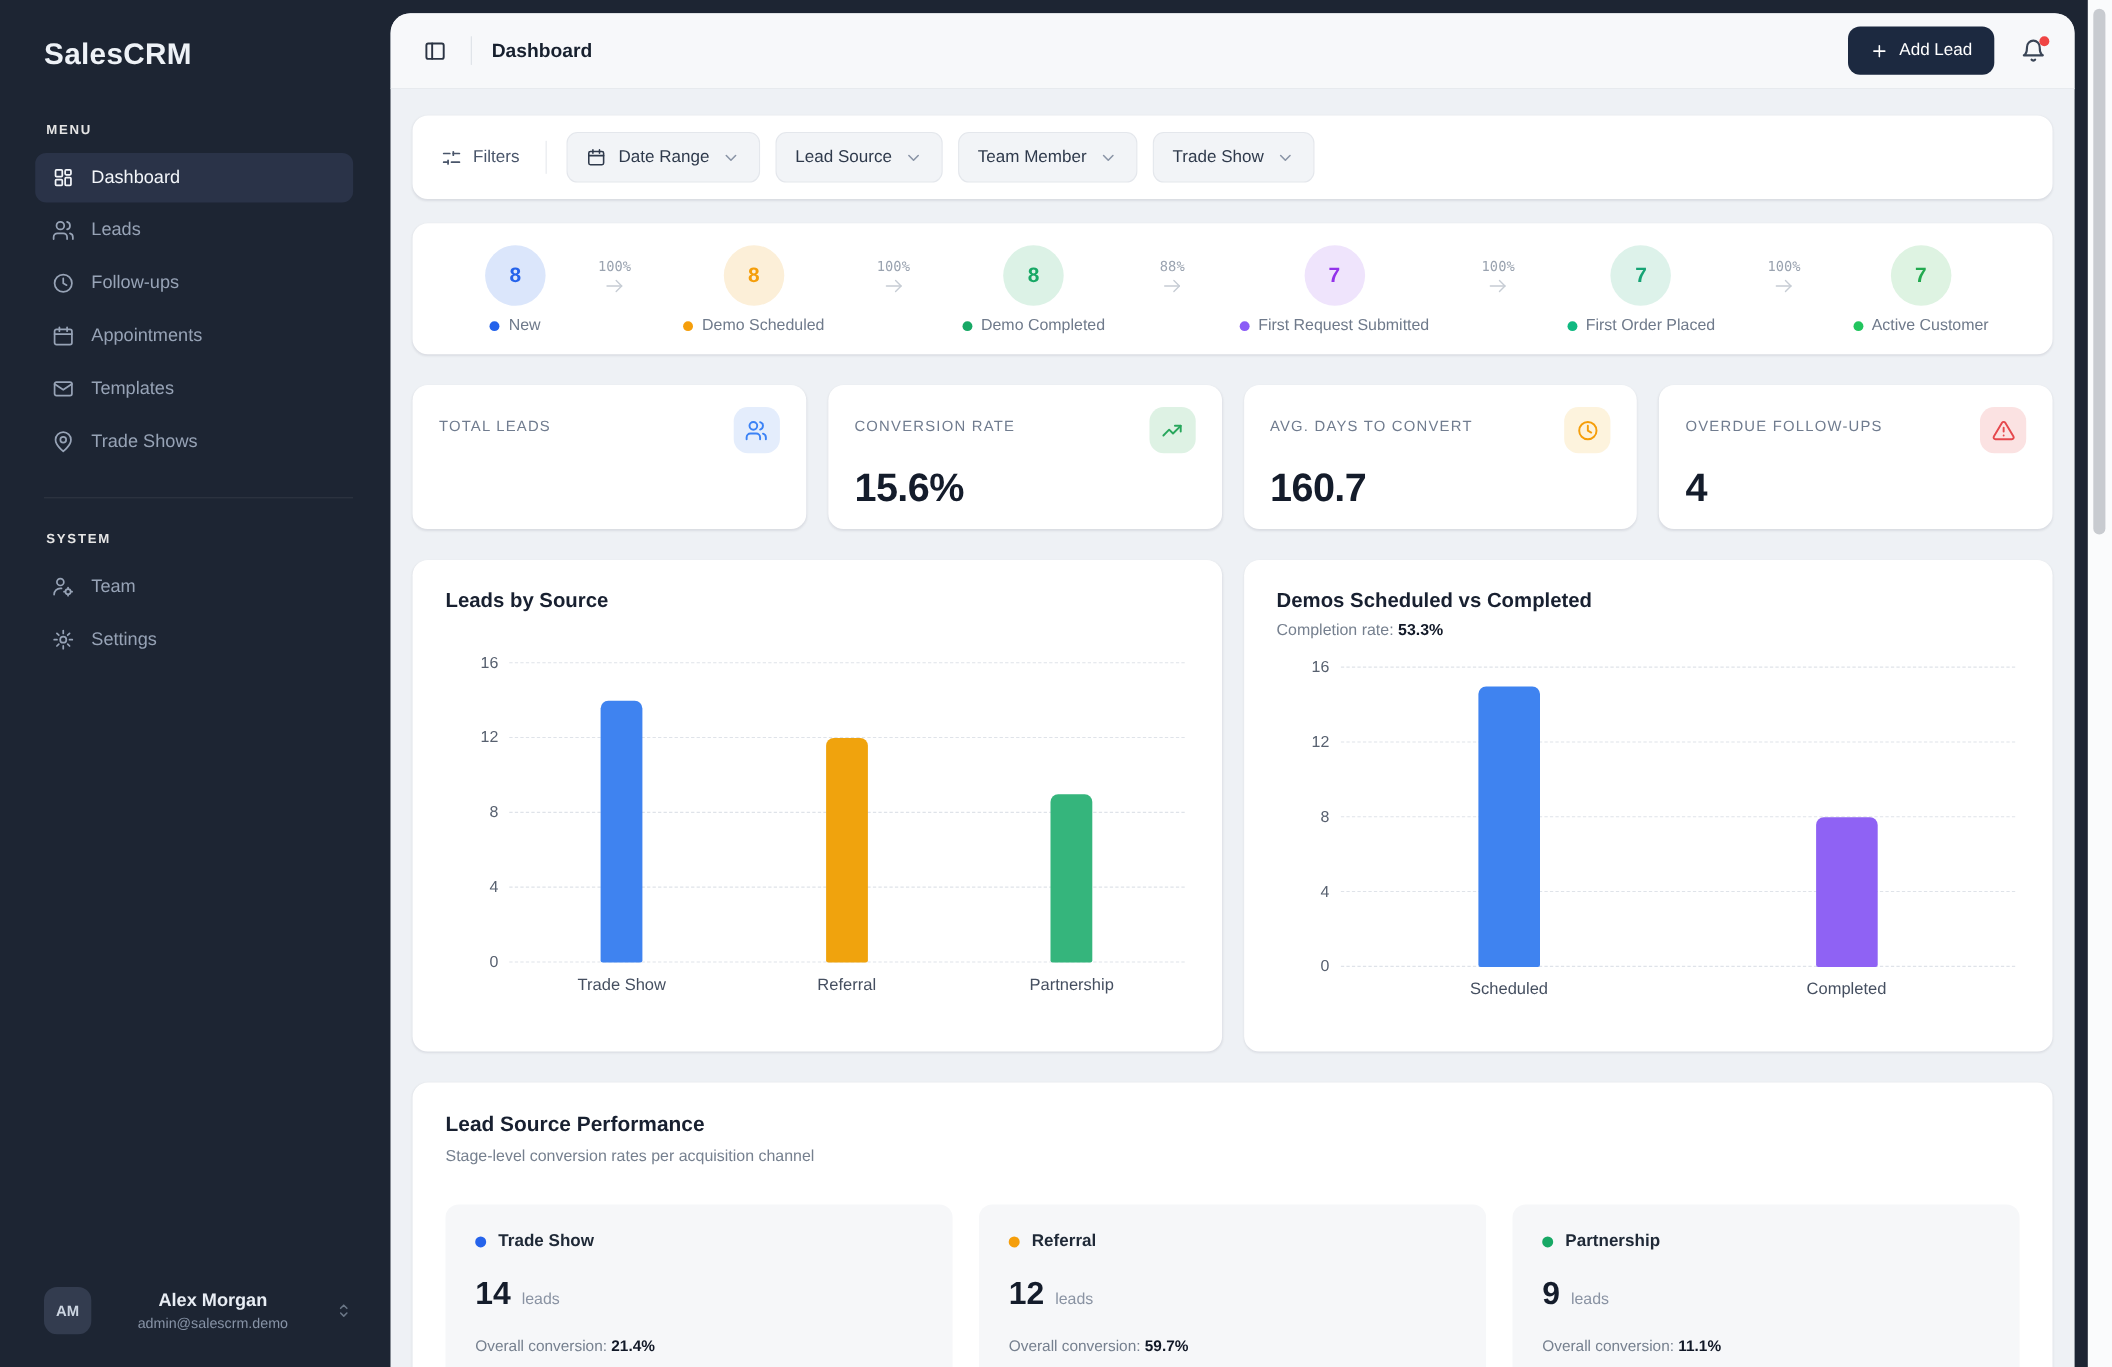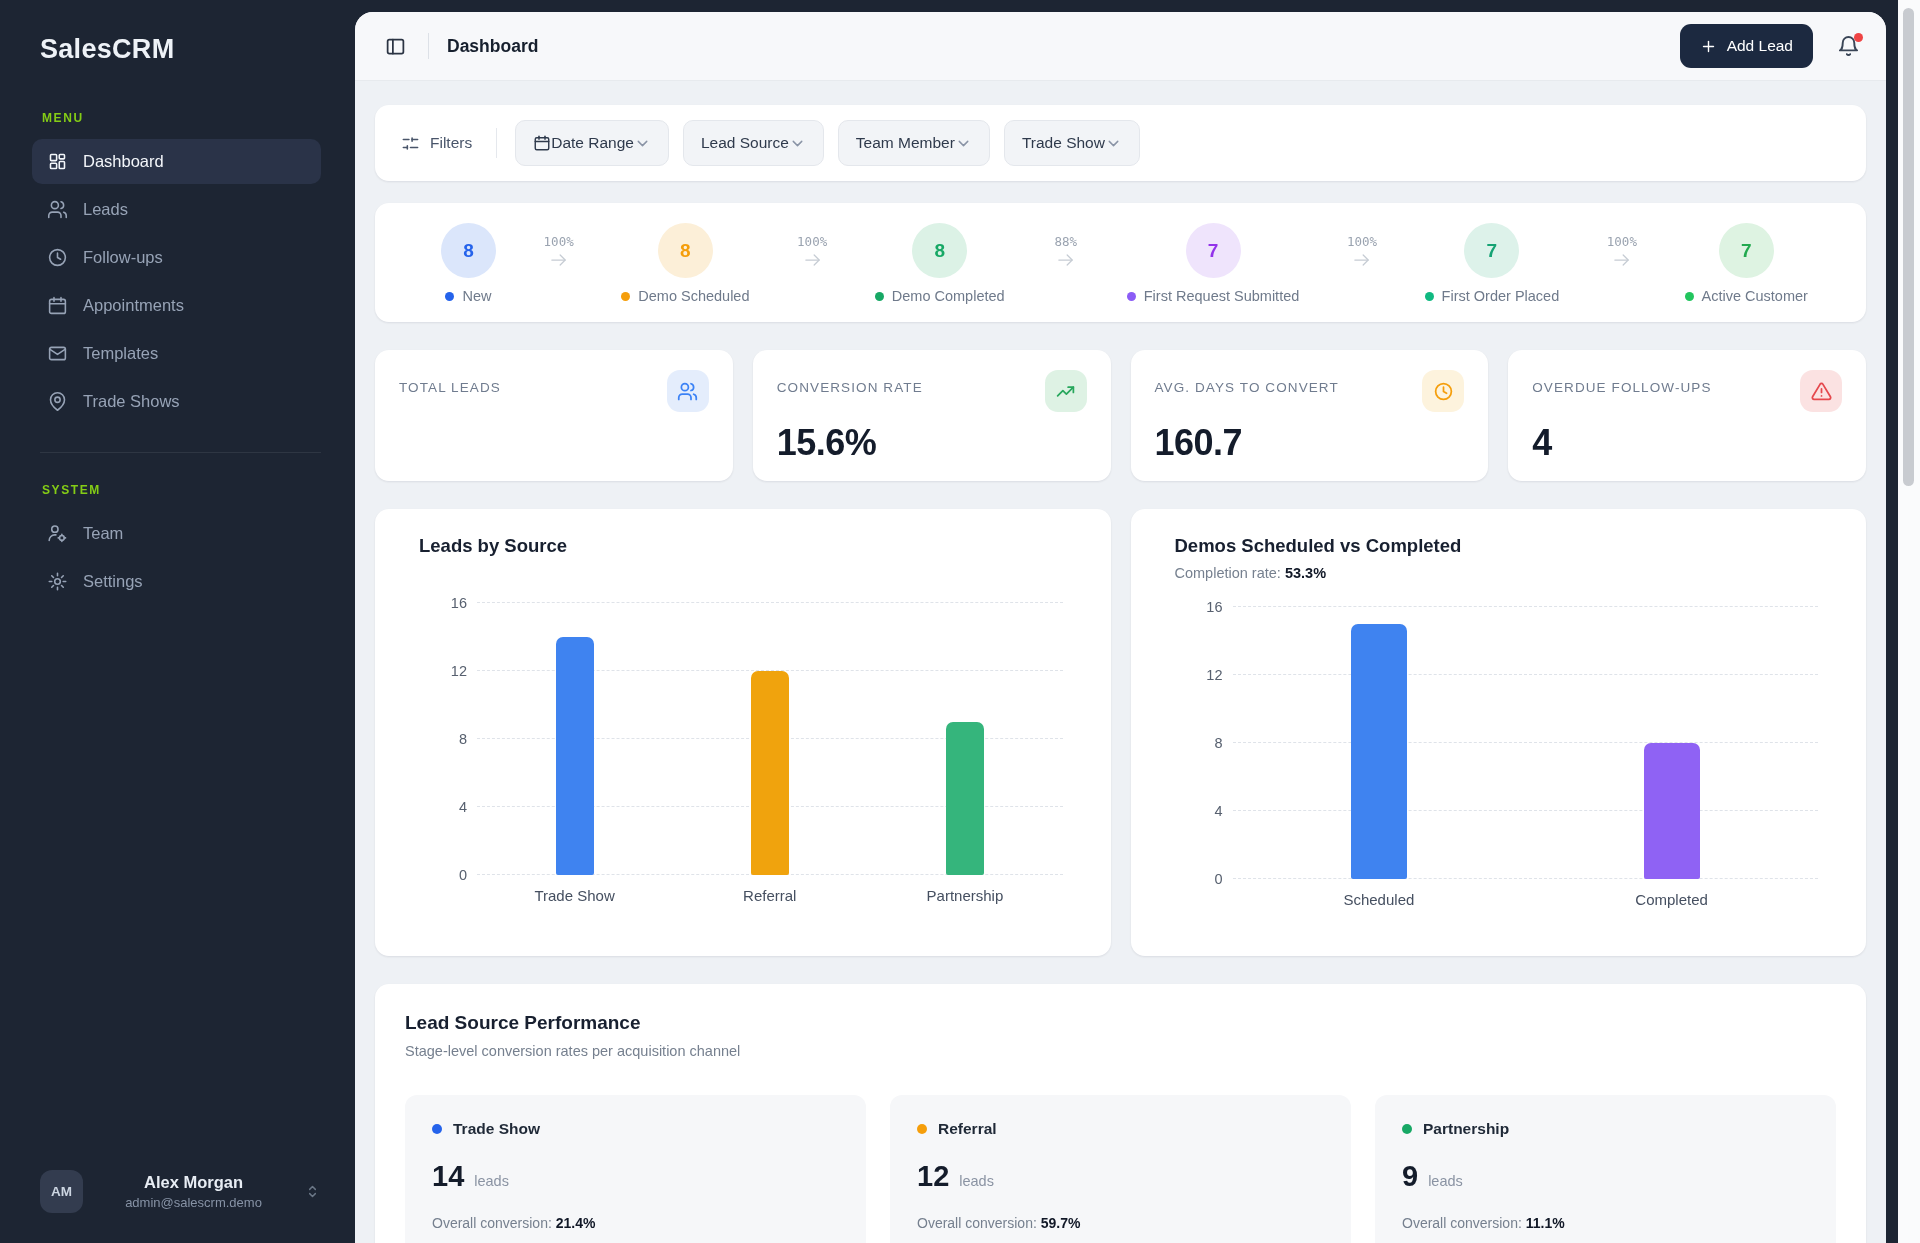--- a/index.html
+++ b/index.html
@@ -9,21 +9,21 @@
     font-family:"Liberation Sans", sans-serif;
     overflow:hidden; position:relative;
     -webkit-font-smoothing:antialiased;
   }
   svg { display:block; }
 
   
   .sidebar { position:absolute; left:0; top:0; width:355px; height:100%;
     padding:34px 34px 30px 40px; display:flex; flex-direction:column; }
   .logo { font-size:27px; font-weight:700; color:#eef2f7; letter-spacing:.3px; }
-  .section-label { font-size:12px; letter-spacing:1.6px; color:#84cc16; font-weight:600; }
+  .section-label { font-size:12px; letter-spacing:1.6px; color:#e5e5e5; font-weight:600; }
   .lbl-menu { margin:46px 0 14px 2px; }
   .lbl-system { margin:30px 0 14px 2px; }
   .nav { display:flex; flex-direction:column; gap:3px; margin-left:-8px; }
   .nav-item { display:flex; align-items:center; gap:15px; height:45px; padding:0 15px;
     border-radius:10px; color:#97a3b6; font-size:16.5px; cursor:pointer; }
   .nav-item.active { background:#2a3348; color:#f3f6fa; }
   .nav-item svg { width:21px; height:21px; flex:0 0 auto; }
   .side-divider { height:1px; background:rgba(255,255,255,.08); margin:28px 0 0; }
   .user-row { margin-top:auto; display:flex; align-items:center; gap:13px; cursor:pointer; }
   .avatar { width:43px; height:43px; border-radius:12px; background:#333c4f; color:#ccd5e1;
@@ -53,21 +53,21 @@
 
   .content { padding:24px 20px; }
   .card { background:#fff; border-radius:14px; box-shadow:0 1px 2px rgba(15,23,42,.05), 0 1px 3px rgba(15,23,42,.04); }
 
   
   .filter-card { padding:15px 20px; display:flex; align-items:center; gap:14px; }
   .filters-label { display:flex; align-items:center; gap:10px; color:#49556a;
     font-size:15.5px; font-weight:500; padding:0 6px; }
   .filters-label svg { width:19px; height:19px; }
   .f-vsep { width:1px; height:30px; background:#e5e8ed; margin:0 4px; }
-  .dropdown { display:flex; align-items:center; background:#f2f4f7; border:1px solid #e4e7ec;
+  .dropdown { display:flex; align-items:center; gap:11px; background:#f2f4f7; border:1px solid #e4e7ec;
     border-radius:10px; height:46px; padding:0 17px; font-size:15.5px; color:#2f3a4c;
     font-weight:500; cursor:pointer; font-family:inherit; }
   .dropdown svg.lead-ic { width:18px; height:18px; color:#2f3a4c; }
   .dropdown svg.chev { width:17px; height:17px; color:#8a94a6; }
 
   
   .funnel-card { margin-top:22px; padding:20px 58px 18px 66px;
     display:flex; align-items:center; justify-content:space-between; }
   .stage { display:flex; flex-direction:column; align-items:center; }
   .stage-badge { width:55px; height:55px; border-radius:50%; display:flex; align-items:center;
@@ -82,21 +82,21 @@
   .kpi-grid { display:grid; grid-template-columns:repeat(4,1fr); gap:20px; margin-top:28px; }
   .kpi-card { padding:20px 24px; height:131px; }
   .kpi-top { display:flex; justify-content:space-between; align-items:flex-start; }
   .kpi-label { font-size:13.5px; letter-spacing:1.1px; color:#707c8f; font-weight:500; margin-top:10px; }
   .kpi-icon { width:42px; height:42px; border-radius:13px; display:flex; align-items:center; justify-content:center; }
   .kpi-icon svg { width:21px; height:21px; }
   .kpi-value { font-size:36px; font-weight:700; color:#141c2b; margin-top:10px; letter-spacing:-.5px; }
 
   
   .charts-grid { display:grid; grid-template-columns:1fr 1fr; gap:20px; margin-top:28px; }
-  .chart-card { padding:26px 44px; height:447px; }
+  .chart-card { padding:26px 30px; height:447px; }
   .chart-title { font-size:18.5px; font-weight:600; color:#182030; }
   .chart-sub { margin-top:8px; font-size:14.5px; color:#76808f; }
   .chart-sub b { color:#111827; font-weight:600; }
   .plot-wrap { margin-top:46px; }
   .plot-wrap.with-sub { margin-top:26px; }
   .plot { position:relative; height:272px; margin-left:10px; }
   .gridline { position:absolute; left:48px; right:4px; height:0; border-top:1.6px dashed #dfe3e9; }
   .tick { position:absolute; left:0; width:38px; text-align:right; font-size:14.5px; color:#57606f;
     transform:translateY(50%); }
   .bars { position:absolute; left:48px; right:4px; top:0; bottom:0; display:flex; align-items:flex-end; }

